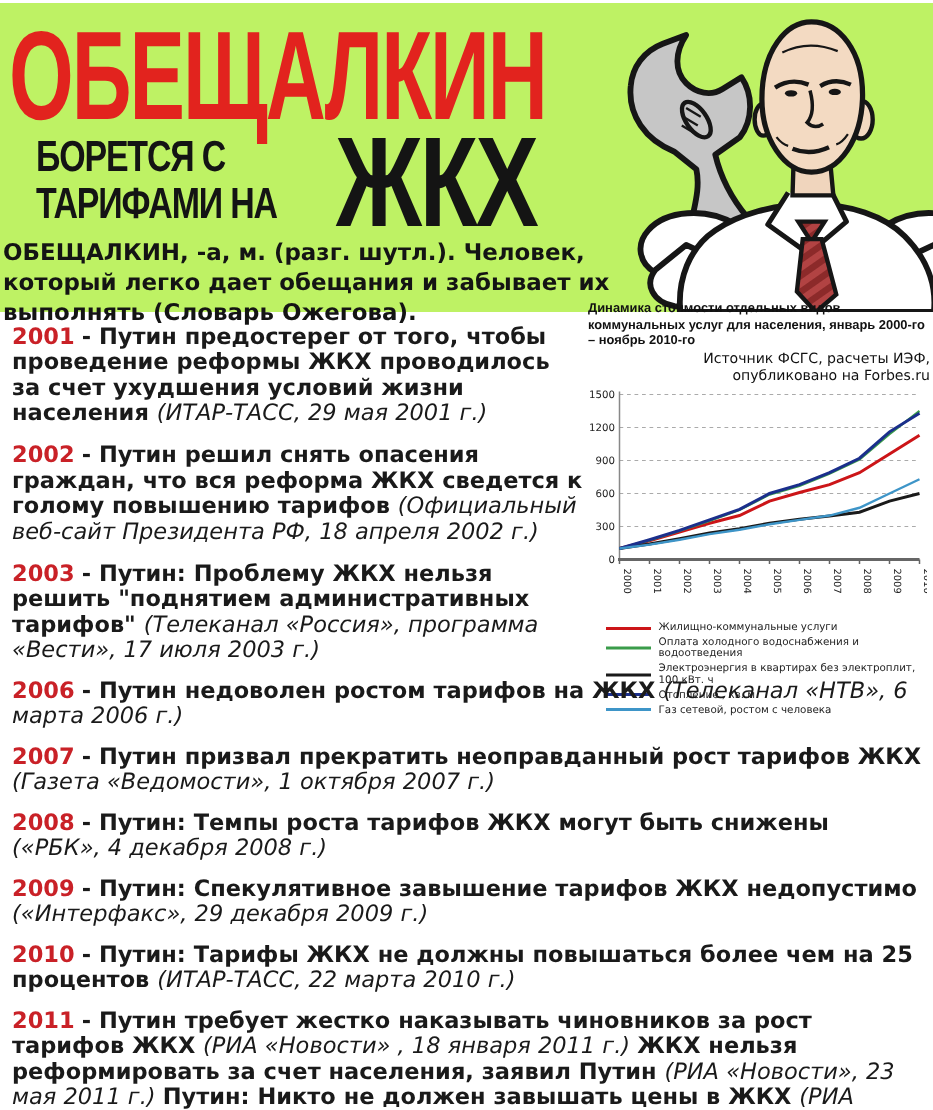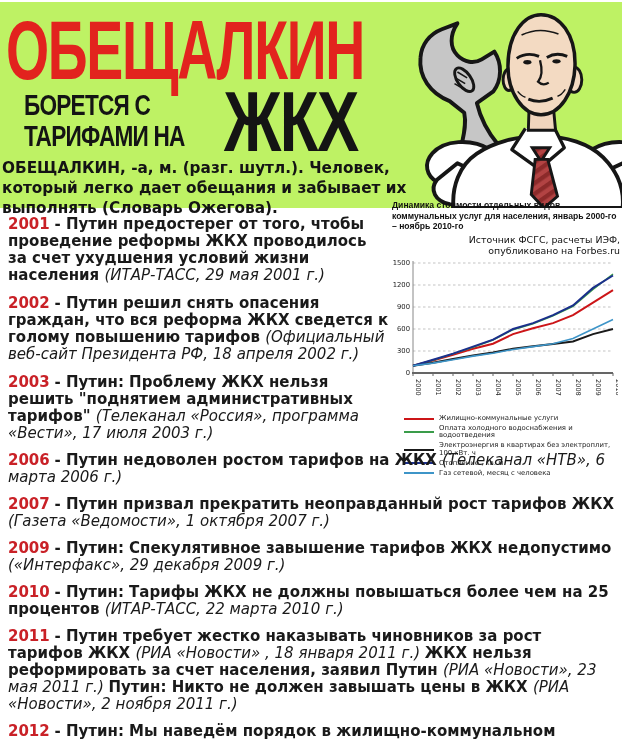--- a/index.html
+++ b/index.html
@@ -179,30 +179,31 @@
       <li>
         <span class="sw" style="background: rgb(26, 26, 26);"></span>
         <span class="lb">Электроэнергия в квартирах без электроплит, 100 кВт. ч</span>
       </li>
       <li>
         <span class="sw" style="background: rgb(27, 47, 140);"></span>
         <span class="lb">Отопление , кв. м</span>
       </li>
       <li>
         <span class="sw" style="background: rgb(62, 149, 200);"></span>
-        <span class="lb">Газ сетевой, месяц с человека</span>
+        <span class="lb">Газ сетевой, ростом с человека</span>
       </li>
     </ul>
 </div>
 
 <div class="col-left" id="col-left">
     <p class="entry"><span class="yr">2001</span> <span class="quote">- Путин предостерег от того, чтобы проведение реформы ЖКХ проводилось за счет ухудшения условий жизни населения </span><span class="src">(ИТАР-ТАСС, 29 мая 2001 г.)</span></p>
     <p class="entry"><span class="yr">2002</span> <span class="quote">- Путин решил снять опасения граждан, что вся реформа ЖКХ сведется к голому повышению тарифов </span><span class="src">(Официальный веб-сайт Президента РФ, 18 апреля 2002 г.)</span></p>
     <p class="entry"><span class="yr">2003</span> <span class="quote">- Путин: Проблему ЖКХ нельзя решить "поднятием административных тарифов" </span><span class="src">(Телеканал «Россия», программа «Вести», 17 июля 2003 г.)</span></p>
   </div>
 <div class="bottom" id="bottom">
     <p class="entry"><span class="yr">2006</span> <span class="quote">- Путин недоволен ростом тарифов на ЖКХ </span><span class="src">(Телеканал «НТВ», 6 марта 2006 г.)</span></p>
     <p class="entry"><span class="yr">2007</span> <span class="quote">- Путин призвал прекратить неоправданный рост тарифов ЖКХ </span><span class="src">(Газета «Ведомости», 1 октября 2007 г.)</span></p>
+    <p class="entry"><span class="yr">2008</span> <span class="quote">- Путин: Темпы роста тарифов ЖКХ могут быть снижены </span><span class="src">(«РБК», 4 декабря 2008 г.)</span></p>
     <p class="entry"><span class="yr">2009</span> <span class="quote">- Путин: Спекулятивное завышение тарифов ЖКХ недопустимо </span><span class="src">(«Интерфакс»,  29 декабря 2009 г.)</span></p>
     <p class="entry"><span class="yr">2010</span> <span class="quote">- Путин: Тарифы ЖКХ не должны повышаться более чем на 25 процентов </span><span class="src">(ИТАР-ТАСС, 22 марта 2010 г.)</span></p>
     <p class="entry"><span class="yr">2011</span> <span class="quote">- Путин требует жестко наказывать чиновников за рост тарифов ЖКХ </span><span class="src">(РИА «Новости» , 18 января 2011 г.) </span><span class="quote">ЖКХ нельзя реформировать за счет населения, заявил Путин </span><span class="src">(РИА «Новости», 23 мая 2011 г.) </span><span class="quote">Путин: Никто не должен завышать цены в ЖКХ </span><span class="src">(РИА «Новости», 2 ноября 2011 г.)</span></p>
     <p class="entry"><span class="yr">2012</span> <span class="quote">- Путин: Мы наведём порядок в жилищно-коммунальном хозяйстве </span></p>
   </div>
 
 </body></html>

